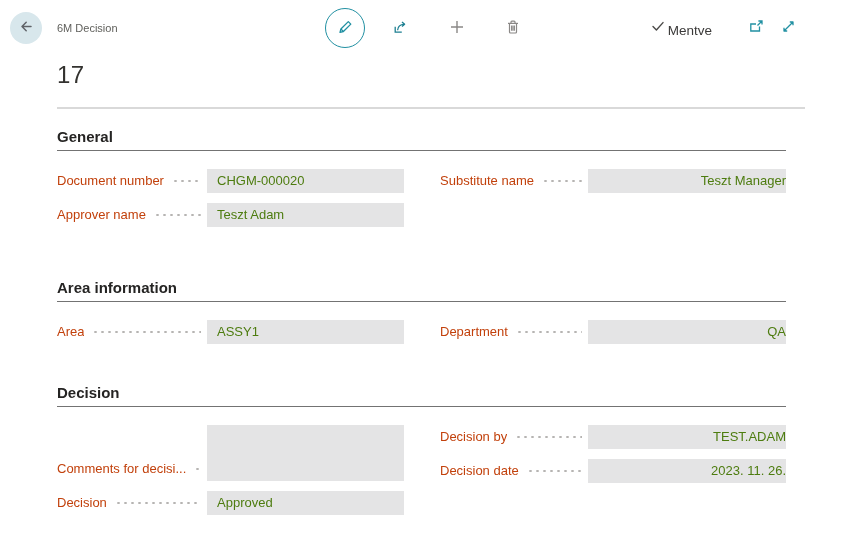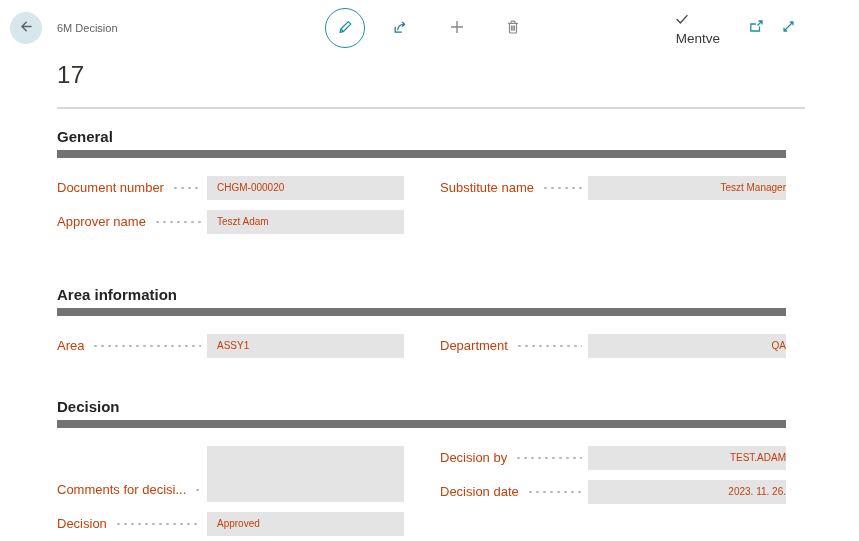--- a/index.html
+++ b/index.html
@@ -16,50 +16,50 @@
     display:flex; align-items:center; }
   .edit-btn { width:40px; height:40px; border-radius:50%; background:#fff;
     border:1.5px solid #2190a2; cursor:pointer; display:flex; align-items:center; justify-content:center; }
   .icon-btn { background:none; border:none; cursor:pointer; padding:0;
     display:flex; align-items:center; justify-content:center; }
   .share-btn  { margin-left:27px; }
   .plus-btn   { margin-left:38px; }
   .trash-btn  { margin-left:38px; }
   .right-actions { position:absolute; right:62px; top:8px; height:40px;
     display:flex; align-items:center; }
-  .saved { display:flex; align-items:flex-start; margin-right:28px;flex-direction:column; }
+  .saved { display:flex; align-items:flex-end; margin-right:36px; }
   .saved-text { font-size:13.5px; color:#3b3a39; margin-left:2px; }
   .popout-btn { margin-right:15px; }
 
   
   .record-title { margin:6px 0 0 57px; font-size:24px; font-weight:300;
     color:#33322f; line-height:38px; letter-spacing:0.5px; }
   .top-divider { margin:13px 0 0 57px; width:748px; height:0;
     border-top:2px solid #d9d9d9; }
 
   
   .section { margin-left:57px; width:729px; }
   .sec-general { margin-top:19px; }
   .sec-area { margin-top:42px; }
   .sec-decision { margin-top:30px; }
   .section-title { font-size:15px; font-weight:700; color:#252423;
-    padding-bottom:5px; border-bottom:8px solid #737373; }
+    padding-bottom:5px; border-bottom:1px solid #737373; }
   .fields { margin-top:18px; display:flex; }
   .col-left  { width:347px; margin-right:36px; }
   .col-right { width:346px;text-align:right; }
 
   .field-row { display:flex; align-items:center; height:24px; margin-bottom:10px; }
   .field-row.tall { height:56px; align-items:flex-end; }
   .field-label { flex:0 1 auto; max-width:146px; font-size:13px; color:#c2410c;
     line-height:24px; white-space:nowrap; overflow:hidden; text-overflow:ellipsis; }
   .leader { flex:1 1 auto; height:24px; margin:0 6px 0 8px;
     background-image:radial-gradient(circle, #b6b4b2 1px, transparent 1.4px);
     background-size:7px 4px; background-repeat:repeat-x; background-position:left 50%; }
   .field-box { flex:0 0 197px; width:197px; height:24px; background:#e4e4e5;
-    font-size:10px; color:#c2410c; line-height:24px; padding-left:10px;
+    font-size:13px; color:#4d7c0f; line-height:24px; padding-left:10px;
     white-space:nowrap; overflow:hidden; cursor:text; }
   .col-right .field-box { flex-basis:198px; width:198px; }
   .field-box.textarea { height:56px; }
 </style>
 </head>
 <body>
 
 <div class="topbar">
   <button class="back-btn">
     <span>

